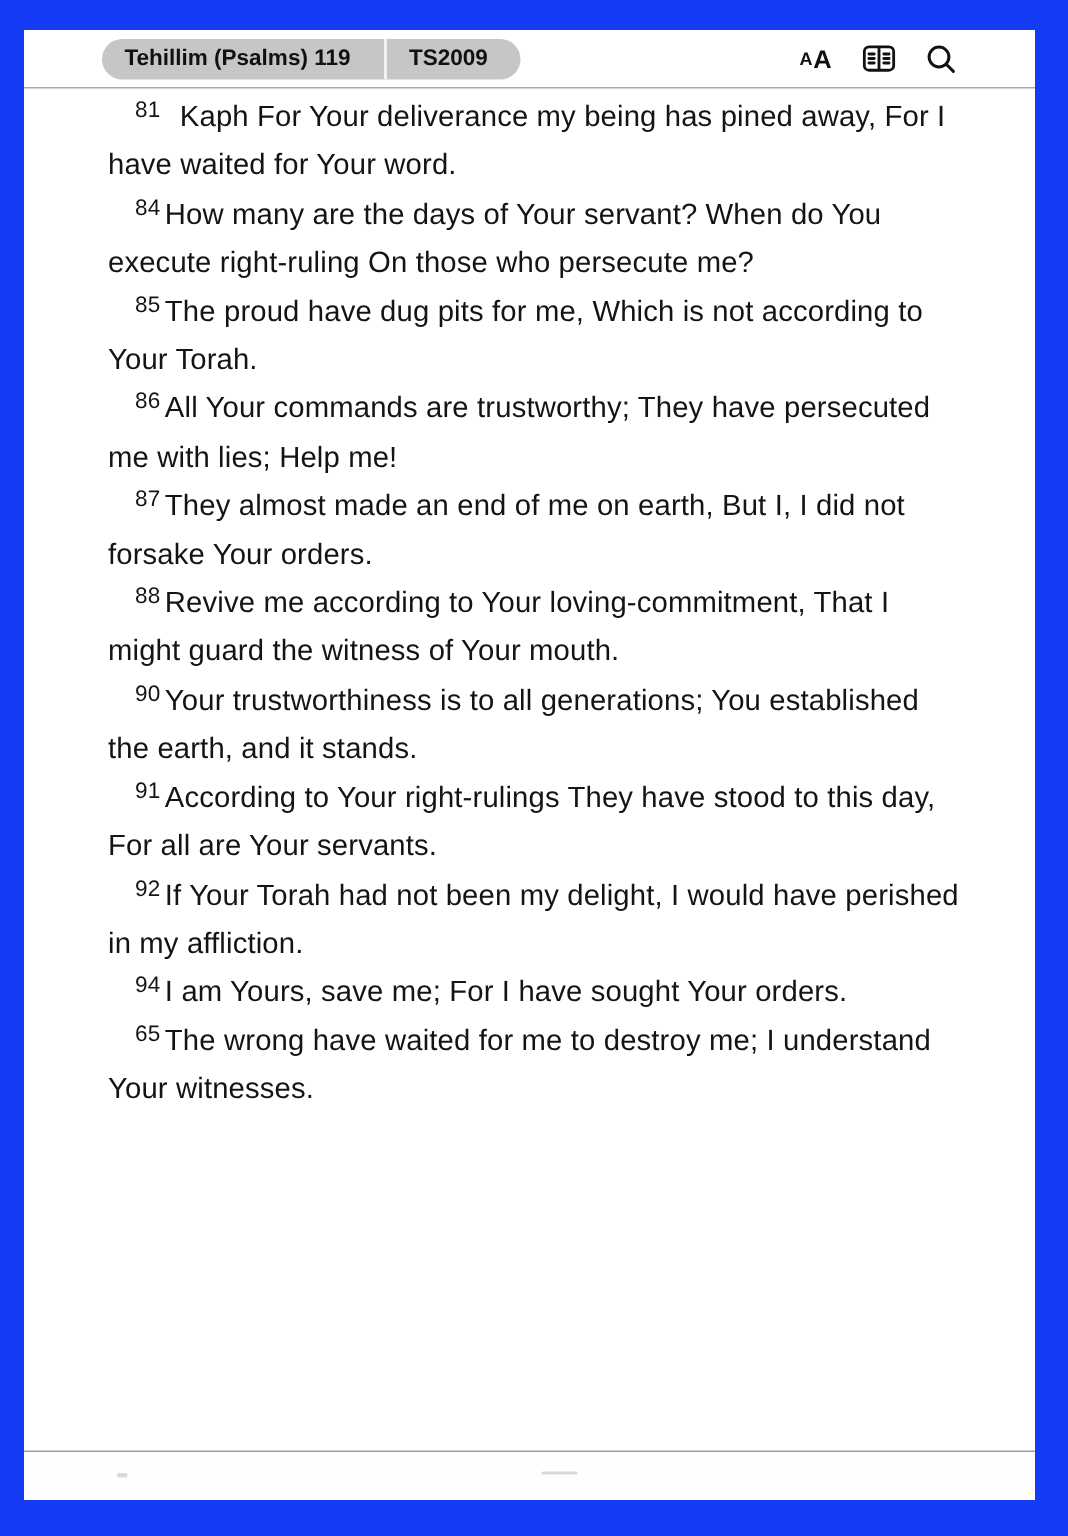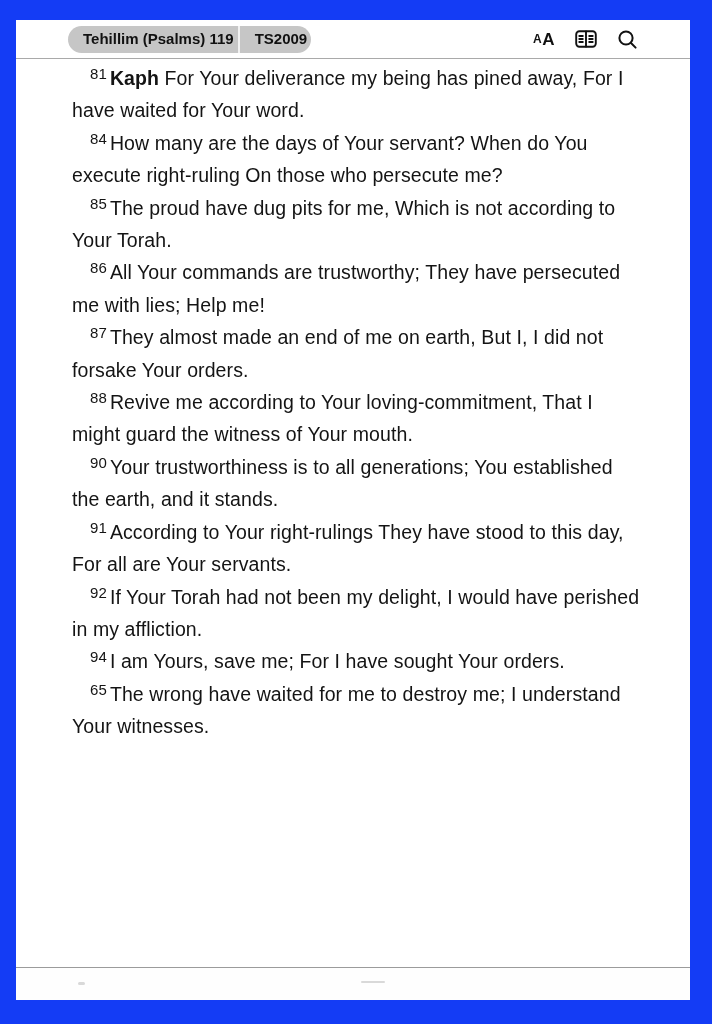--- a/index.html
+++ b/index.html
@@ -27,21 +27,21 @@
     background: #ffffff;
   }
   .pill-group {
     display: inline-flex;
     background: #c6c6c6;
     border-radius: 14px;
     overflow: hidden;
     align-items: stretch;
   }
   .pill-seg {
-    padding: 5px 4px 6px 15px;
+    padding: 5px 22px 6px 15px;
     font-size: 15px;
     font-weight: bold;
     color: #111;
     white-space: nowrap;
     cursor: pointer;
     line-height: 16px;
   }
   .pill-divider {
     width: 2px;
     background: #f2f2f2;
@@ -74,21 +74,21 @@
     letter-spacing: 0.1px;
   }
   .verse { text-indent: 18px; }
   .verse sup {
     font-size: 15px;
     line-height: 0;
     vertical-align: 6px;
     margin-right: 3px;
     color: #141414;
   }
-  .verse b { font-weight: bold; }
+  .verse b { font-weight: normal; margin-left: 10px; }
   
   .bottom-separator {
     position: absolute;
     left: 0; top: 947px;
     width: 100%; height: 1px;
     background: #9b9b9b;
   }
   .footer-strip {
     position: absolute;
     left: 0; top: 948px;

